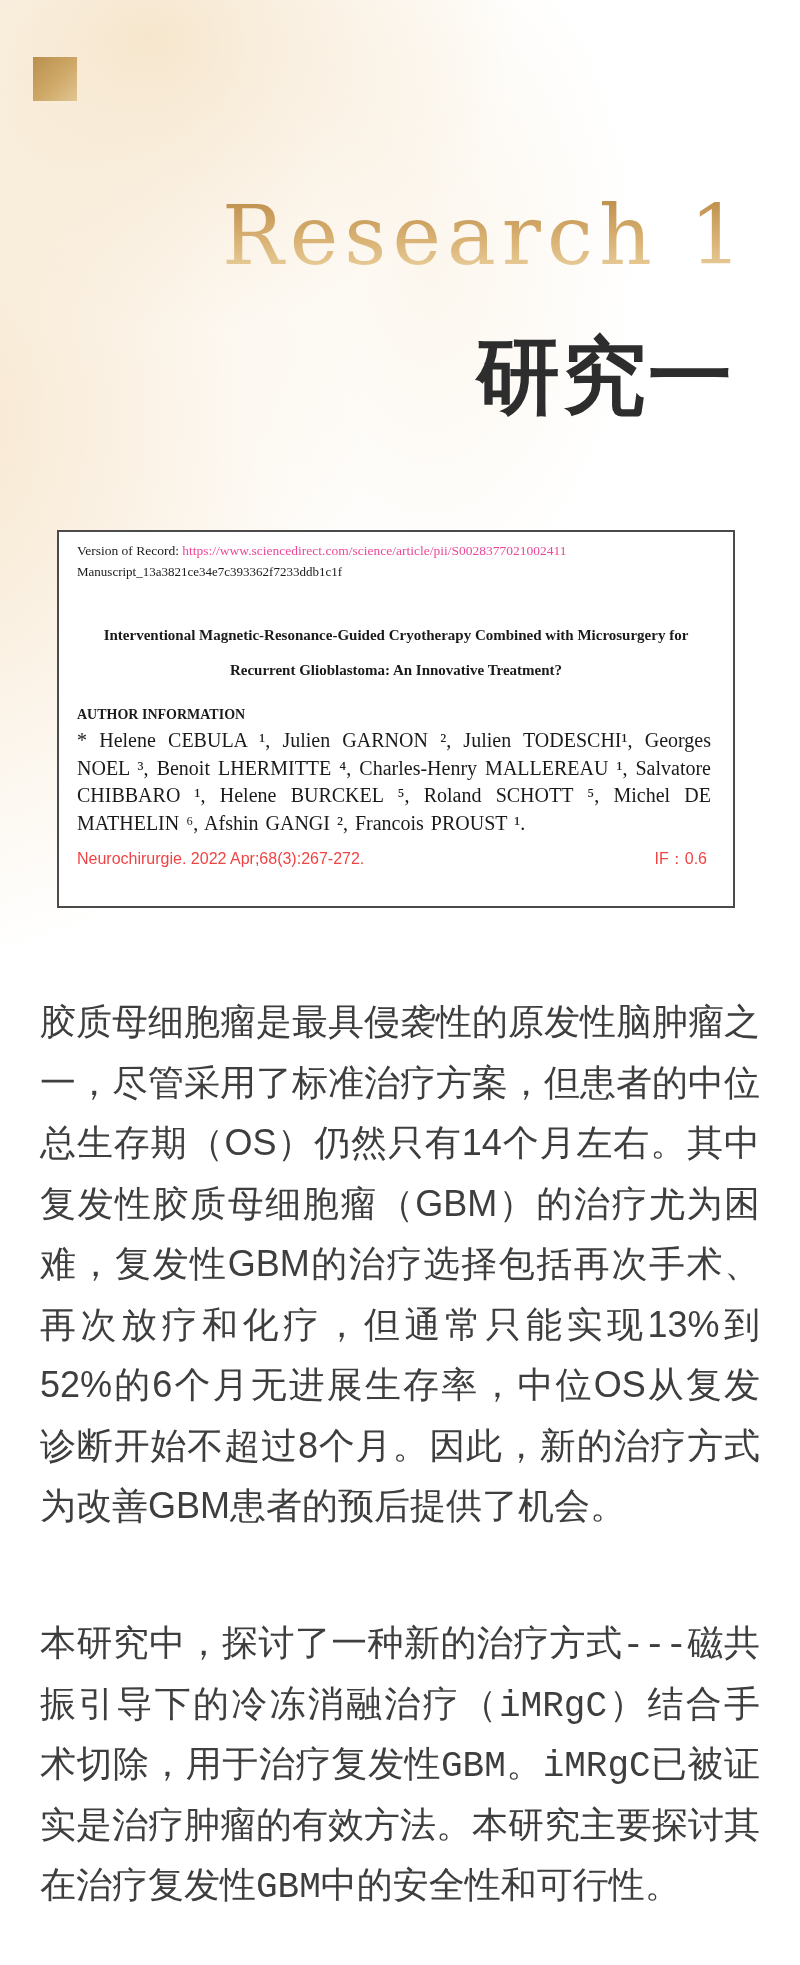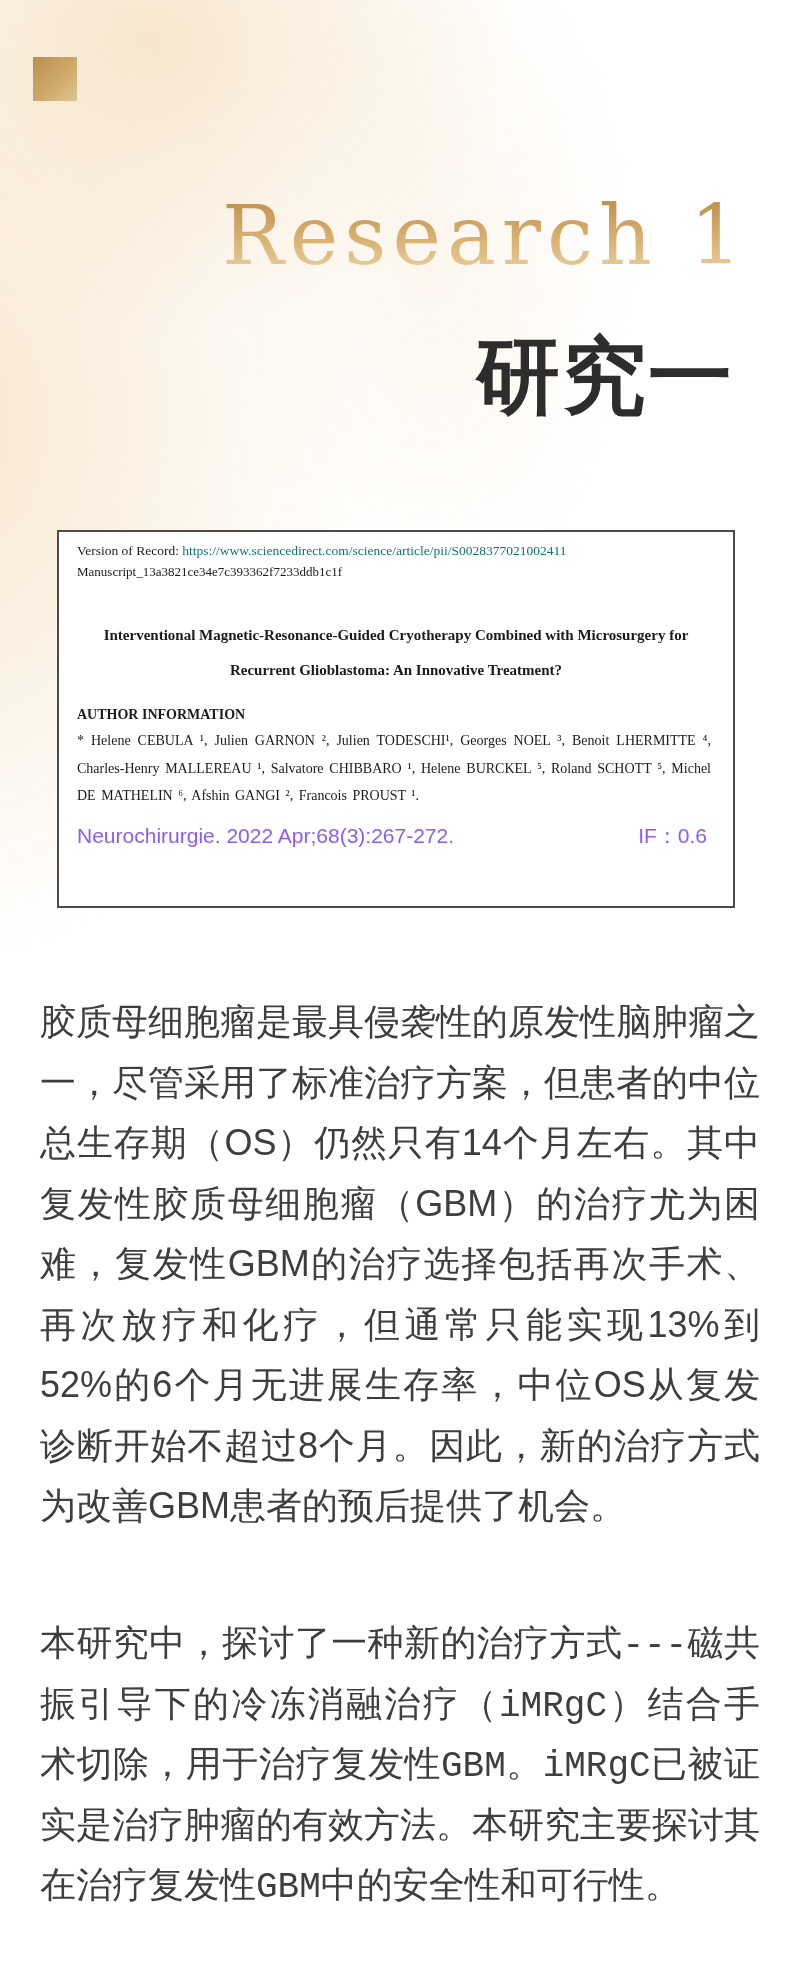--- a/index.html
+++ b/index.html
@@ -59,21 +59,21 @@
     font-family: "Liberation Serif", "DejaVu Serif", serif;
     color: #1a1a1a;
   }
 
   .record-line {
     font-size: 13.5px;
     line-height: 21px;
     white-space: nowrap;
   }
   .record-link {
-    color: #0f766e;
+    color: #ec4899;
     text-decoration: none;
     cursor: pointer;
   }
   .manuscript-line {
     font-size: 13px;
     line-height: 21px;
   }
 
   .paper-title {
     font-size: 15px;
@@ -83,35 +83,35 @@
     margin: 36px 4px 0 4px;
   }
 
   .author-heading {
     font-size: 14px;
     font-weight: 700;
     margin-top: 20px;
   }
 
   .authors {
-    font-size: 14px;
+    font-size: 20px;
     line-height: 27.5px;
     text-align: justify;
     margin: 4px 4px 0 0;
     word-spacing: 2px;
   }
 
   .journal-row {
     display: flex;
     justify-content: space-between;
     align-items: baseline;
     margin-top: 12px;
     font-family: "Liberation Sans", "DejaVu Sans", sans-serif;
-    font-size: 21px;
-    color: #8b5cf6;
+    font-size: 16px;
+    color: #ef4444;
   }
   .journal-row .if { padding-right: 8px; }
 
   .cn-para {
     position: absolute;
     left: 40px;
     width: 720px;
     margin: 0;
     font-family: "Liberation Sans", "DejaVu Sans", sans-serif;
     font-size: 36px;

